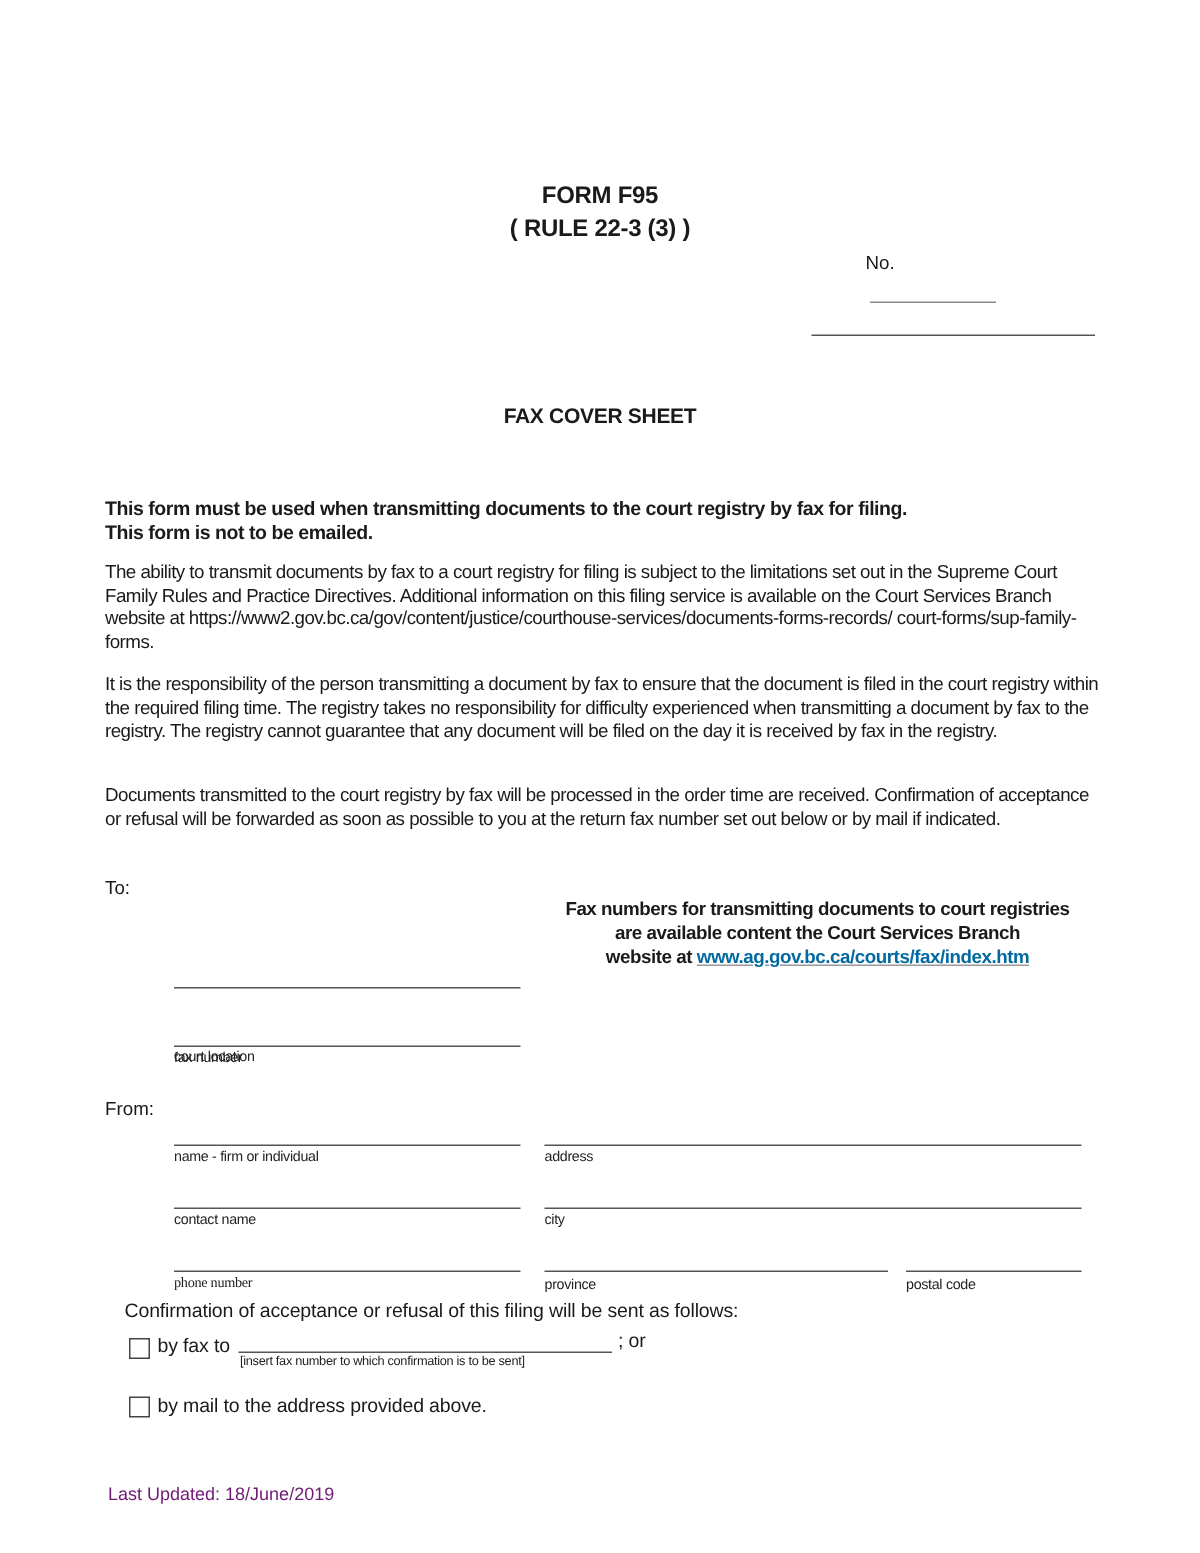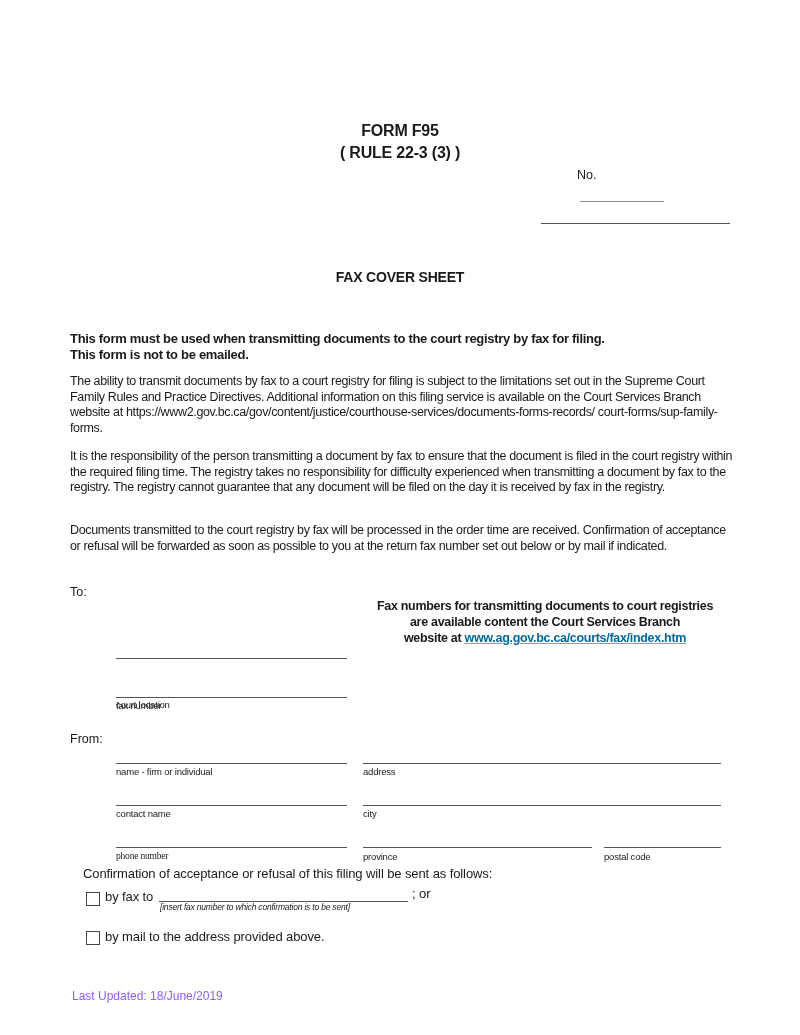--- a/index.html
+++ b/index.html
@@ -28,22 +28,22 @@
   .faxinfo {
     left: 360px; width: 370px; text-align: center; font-weight: bold;
     font-size: 12.5px; line-height: 16px; letter-spacing: -0.3px;
   }
   .faxinfo a { color: #0369a1; text-decoration: underline; text-decoration-color: #999; }
   .confirm { font-size: 13px; letter-spacing: -0.1px; }
   .checkbox {
     position: absolute; width: 12px; height: 12px; border: 1px solid #444;
     background: #fff; cursor: pointer;
   }
-  .hint { font-size: 8.5px; font-style: italic; color: #222; letter-spacing: -0.2px; }
-  .footer { font-size: 12px; color: #8b5cf6; }
+  .hint { font-size: 8.5px; color: #222; letter-spacing: -0.2px; }
+  .footer { font-size: 12px; color: #701a75; }
 </style>
 </head>
 <body>
 
 <div class="abs title" style="top:122px;">FORM F95</div>
 <div class="abs title" style="top:144px;">( RULE 22-3 (3) )</div>
 
 <div class="abs no-label" style="left:561px; top:168px;margin-left:16px;">No.</div>
 <div class="line light" style="left:580px; top:201px; width:84px;"></div>
 <div class="line" style="left:541px; top:223px; width:189px;"></div>

